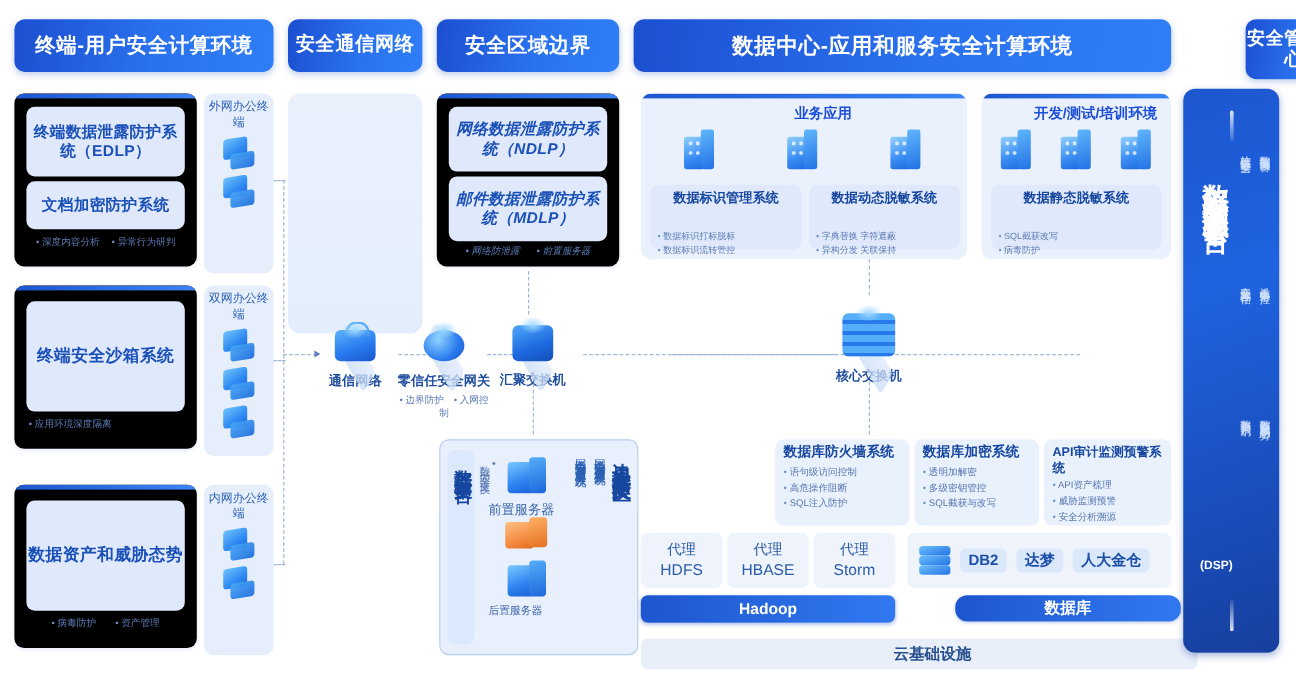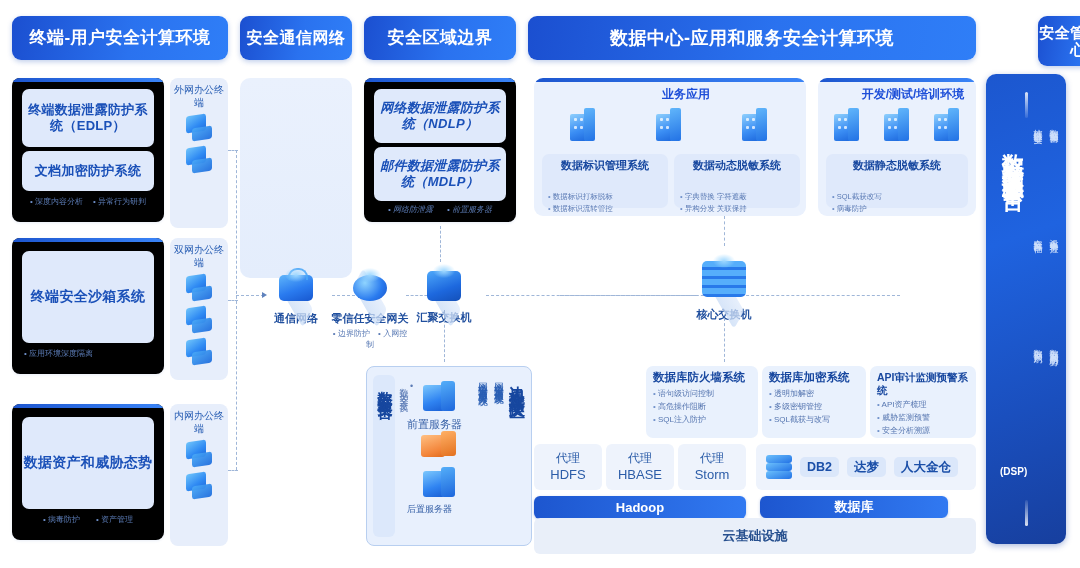--- a/index.html
+++ b/index.html
@@ -556,25 +556,25 @@
     <div class="stack">
       <i style="top:0"></i>
         <i style="top:8px"></i>
         <i style="top:16px"></i>
     </div>
     <div class="chip">DB2</div>
     <div class="chip">达梦</div>
     <div class="chip">人大金仓</div>
   </div>
 
-  <div class="barblue" style="left:760px;top:496px;width:188px;height:22px;">
+  <div class="barblue" style="left:796px;top:496px;width:188px;height:22px;border-radius:10px;">
     <span>数据库</span>
   </div>
 
-  <div class="barlight" style="left:534px;top:518px;width:442px;height:36px;">
+  <div class="barlight" style="left:534px;top:532px;width:442px;height:26px;padding-left:22px;">
     <span>云基础设施</span>
   </div>
 
   <div class="dsp" style="left:986px;top:74px;width:80px;height:470px;">
     <div class="tick" style="top:18px;"></div>
     <div class="tick" style="bottom:18px;background:linear-gradient(0deg,rgba(255,255,255,.85),rgba(255,255,255,.1));"></div>
 
     <div class="dsp-title vt" style="left:12px;top:62px;font-size:22px;">数据安全监测预警平台</div>
     <div class="dsp-acr" style="left:14px;top:392px;">(DSP)</div>
 

